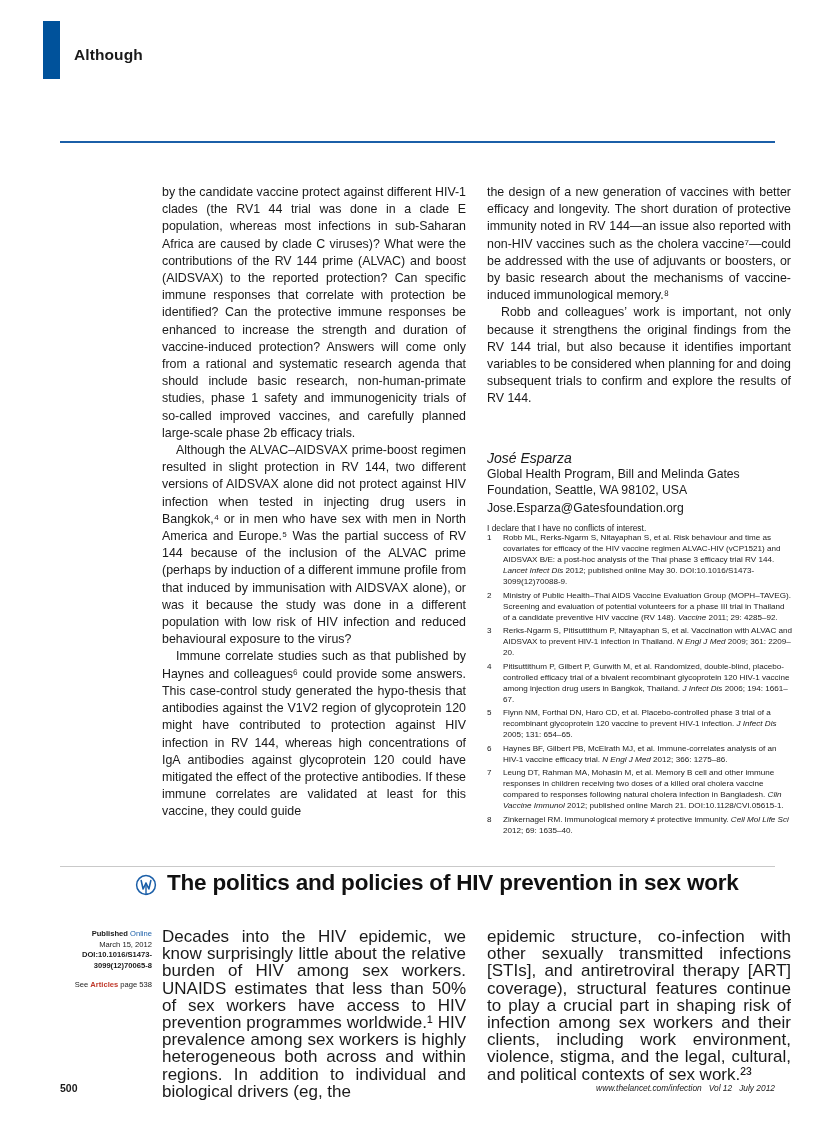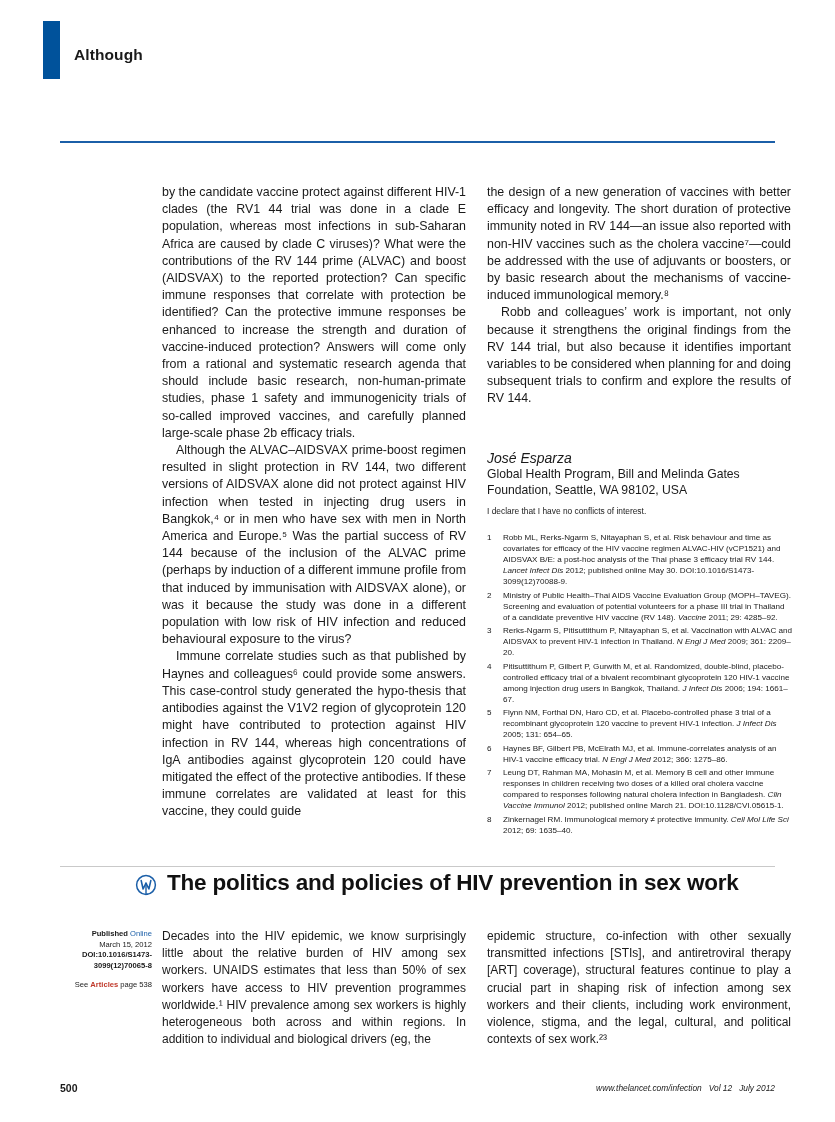--- a/index.html
+++ b/index.html
@@ -155,21 +155,21 @@
   .margin-note .pub    { font-weight: bold; margin-left: 25px; }
   .margin-note .online { color: #1b5fa8; margin-top: 33px; }
   .margin-note .doi    { font-weight: bold; }
   .margin-note .see    { margin-top: 9px; display: block; }
   .margin-note .see .articles { color: #c0392b; font-weight: bold; }
 
   
   .art-col {
     position: absolute;
     width: 304px;
-    font-size: 12px;
+    font-size: 17px;
     line-height: 17.2px;
     text-align: justify;
     color: #1a1a1a;
   }
   .art-col.left  { left: 162px; top: 928px; }
   .art-col.right { left: 487px; top: 928px; }
   .art-col p { margin: 0; }
 
   
   .folio {
@@ -206,20 +206,21 @@
   </div>
 
   <div class="col right">
     <p>the design of a new generation of vaccines with better efficacy and longevity. The short duration of protective immunity noted in RV 144—an issue also reported with non-HIV vaccines such as the cholera vaccine⁷—could be addressed with the use of adjuvants or boosters, or by basic research about the mechanisms of vaccine-induced immunological memory.⁸</p>
     <p>Robb and colleagues’ work is important, not only because it strengthens the original findings from the RV 144 trial, but also because it identifies important variables to be considered when planning for and doing subsequent trials to confirm and explore the results of RV 144.</p>
   </div>
 
   <div class="author-block">
     <div class="author-name">José Esparza</div>
     <div class="author-affil">Global Health Program, Bill and Melinda Gates Foundation, Seattle, WA 98102, USA</div>
+    <div class="author-email">Jose.Esparza@Gatesfoundation.org</div>
     <div class="declaration">I declare that I have no conflicts of interest.</div>
   </div>
 
   <div class="refs" id="refs">
       <div class="ref">
         <span class="ref-num">1</span>
         <span class="ref-text">Robb ML, Rerks-Ngarm S, Nitayaphan S, et al. Risk behaviour and time as covariates for efficacy of the HIV vaccine regimen ALVAC-HIV (vCP1521) and AIDSVAX B/E: a post-hoc analysis of the Thai phase 3 efficacy trial RV 144. <i>Lancet Infect Dis</i> 2012; published online May 30. DOI:10.1016/S1473-3099(12)70088-9.</span>
       </div>
       <div class="ref">
         <span class="ref-num">2</span>

